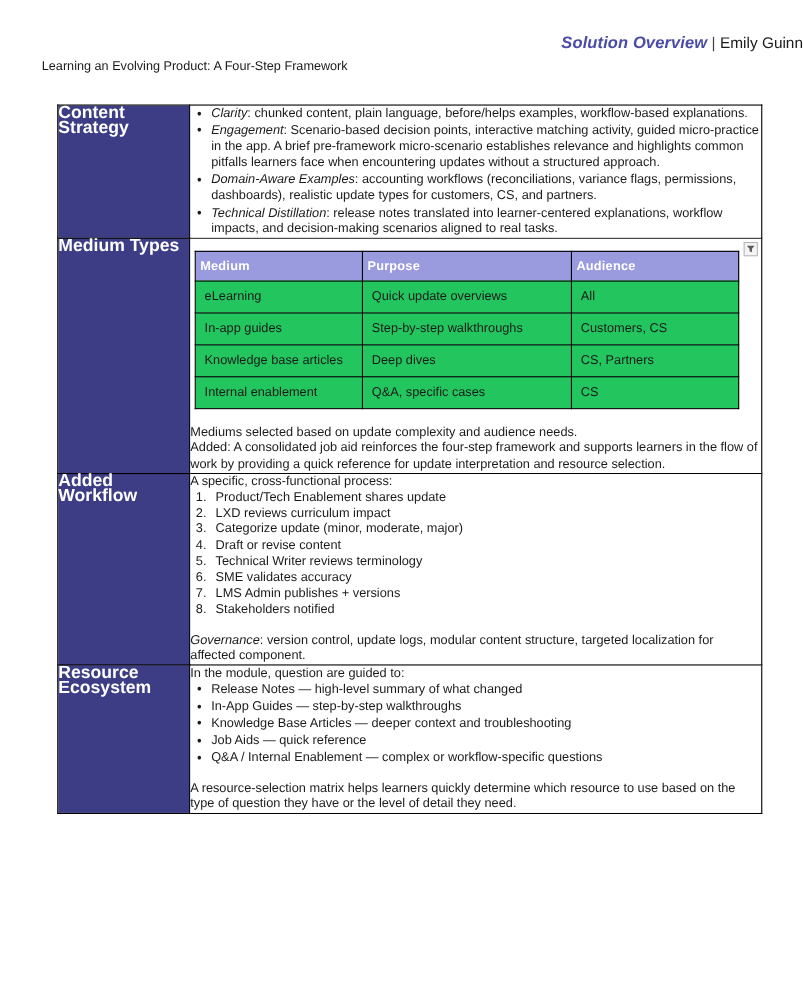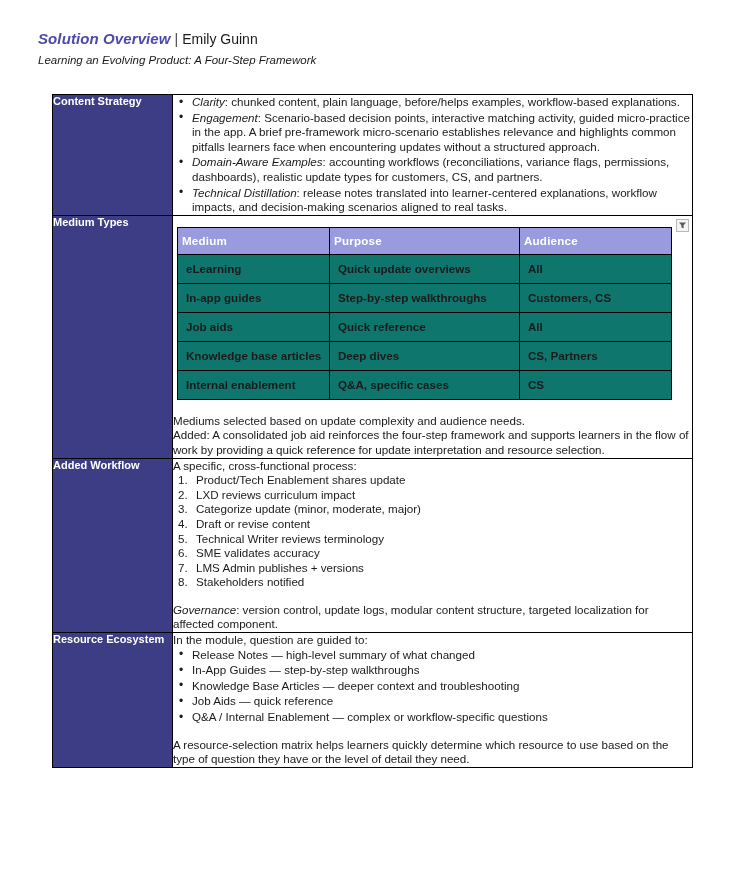--- a/index.html
+++ b/index.html
@@ -18,39 +18,39 @@
   }
 
   
   #doc-header {
     padding: 30px 0 0 38px;
   }
   #title-line {
     font-size: 14.5px;
     line-height: 18px;
     white-space: nowrap;
+    text-align: right;
   }
   #doc-title {
     font-weight: bold;
     font-style: italic;
     color: #4a4aa8;
     font-size: 15px;
     letter-spacing: 0.1px;
   }
   #title-separator {
     color: #444;
     font-size: 14px;
     padding: 0 4px;
   }
   #author-name {
     color: #1a1a1a;
     font-size: 14px;
   }
   #doc-subtitle {
-    font-style: italic;
     font-size: 11.5px;
     line-height: 15px;
     margin-top: 5px;
     color: #1a1a1a;
   }
 
   
   #framework-table {
     margin: 26px 0 0 52px;
     width: 640px;
@@ -61,21 +61,21 @@
   #framework-table td {
     border: 1px solid #000;
     vertical-align: top;
     padding: 0;
   }
   .row-label-cell {
     width: 120px;
     background: #3d3d85;
     color: #ffffff;
     font-weight: bold;
-    font-size: 11px;
+    font-size: 16px;
     line-height: 13.5px;
     padding: 8px 0 8px 7px;
   }
   .row-body-cell {
     background: #ffffff;
     padding: 8px 10px 9px 10px;
     font-size: 11.6px;
     line-height: 14.6px;
     position: relative;
   }
@@ -142,25 +142,24 @@
   }
   #medium-table th {
     background: #9a9ade;
     color: #ffffff;
     font-weight: bold;
     text-align: left;
     padding: 6px 4px;
     letter-spacing: 0.2px;
   }
   #medium-table td {
-    background: #0f766e;
+    background: #22c55e;
     text-align: left;
     padding: 7px 7px 7px 8px;
     color: #1a1a1a;
-    font-weight: bold;
   }
   .col-medium   { width: 152px; }
   .col-purpose  { width: 190px; }
   .col-audience { width: 152px; }
 
   .medium-footnote {
     margin-top: 14px;
     font-size: 11.6px;
     line-height: 14.6px;
   }
@@ -237,25 +236,20 @@
             <tbody>
               <tr>
                 <td>eLearning</td>
                 <td>Quick update overviews</td>
                 <td>All</td>
               </tr>
               <tr>
                 <td>In-app guides</td>
                 <td>Step-by-step walkthroughs</td>
                 <td>Customers, CS</td>
-              </tr>
-              <tr>
-                <td>Job aids</td>
-                <td>Quick reference</td>
-                <td>All</td>
               </tr>
               <tr>
                 <td>Knowledge base articles</td>
                 <td>Deep dives</td>
                 <td>CS, Partners</td>
               </tr>
               <tr>
                 <td>Internal enablement</td>
                 <td>Q&amp;A, specific cases</td>
                 <td>CS</td>

